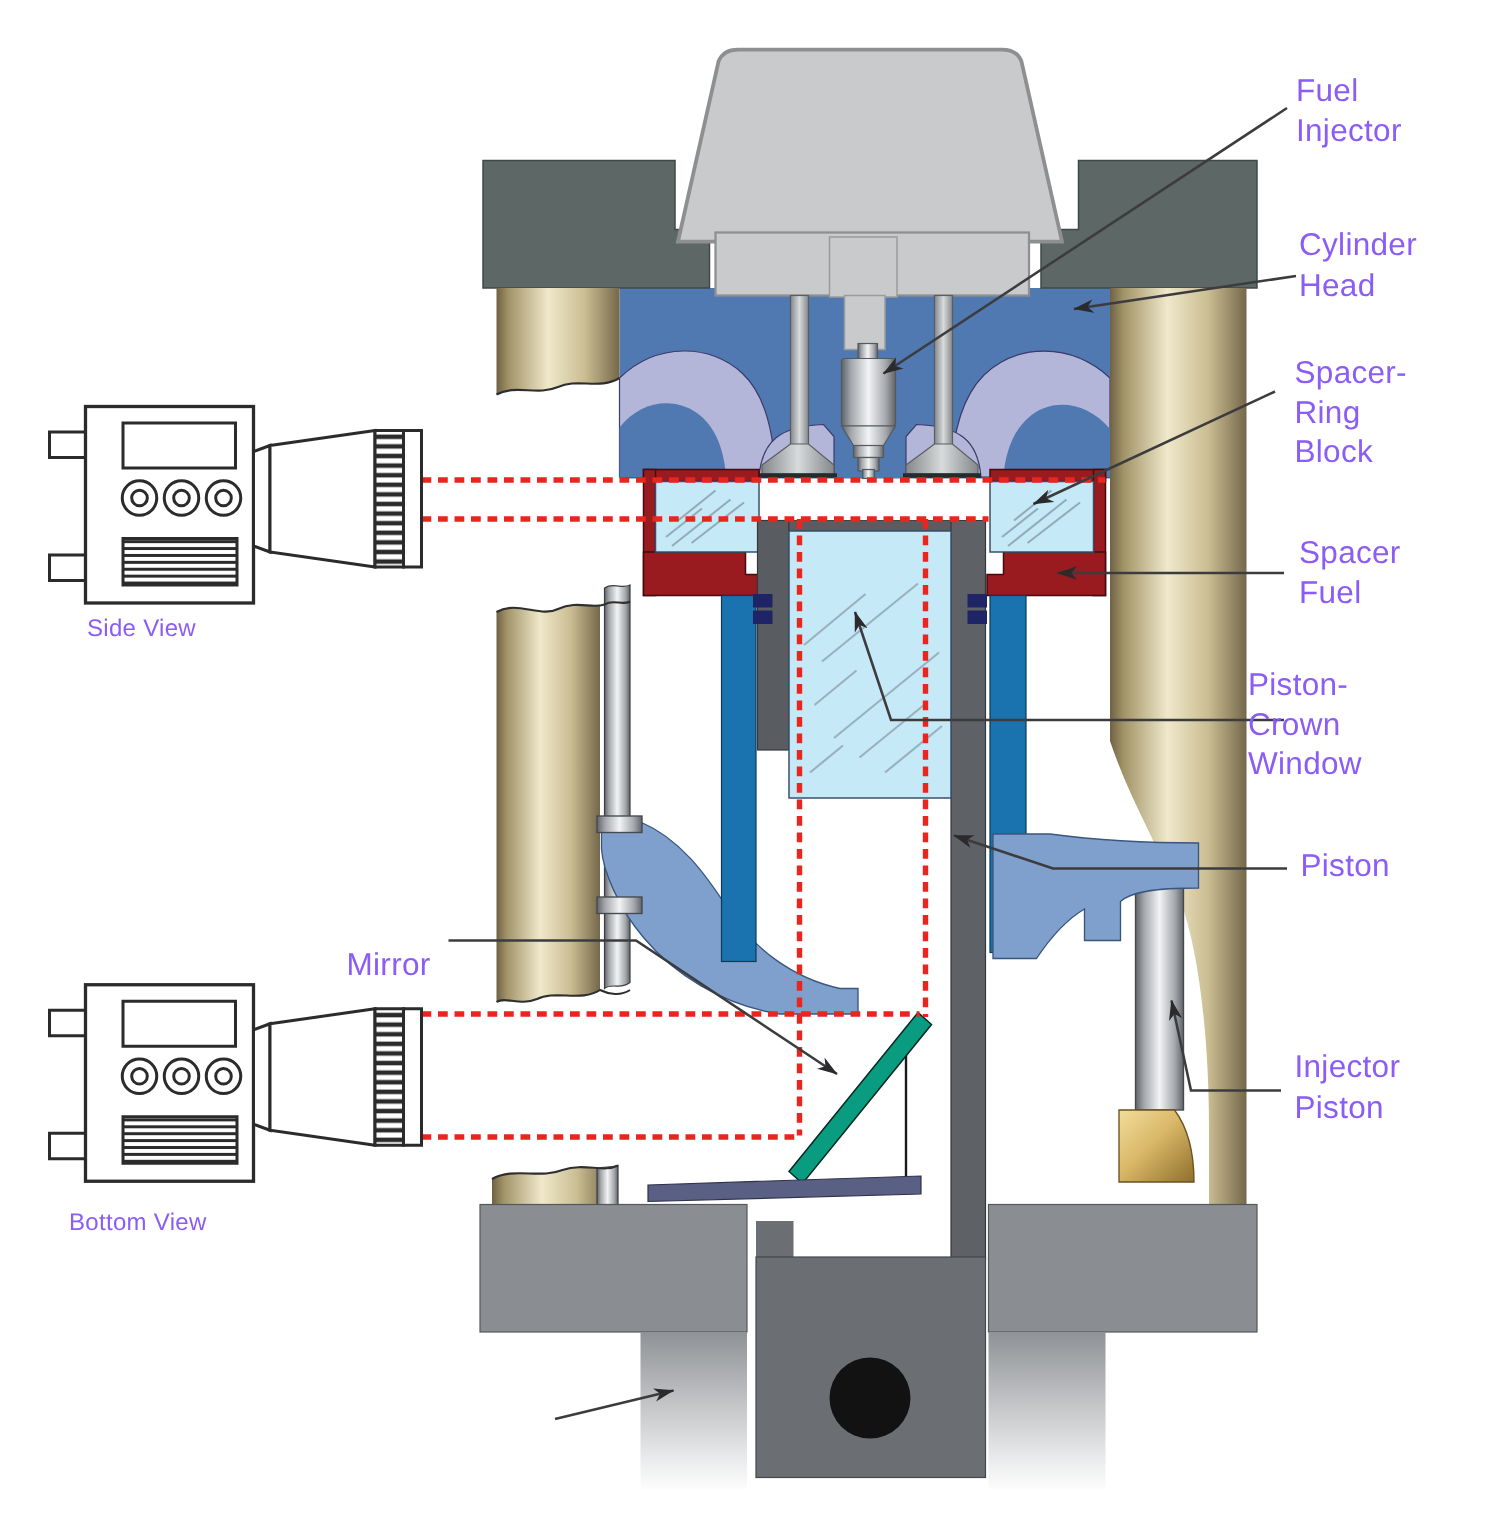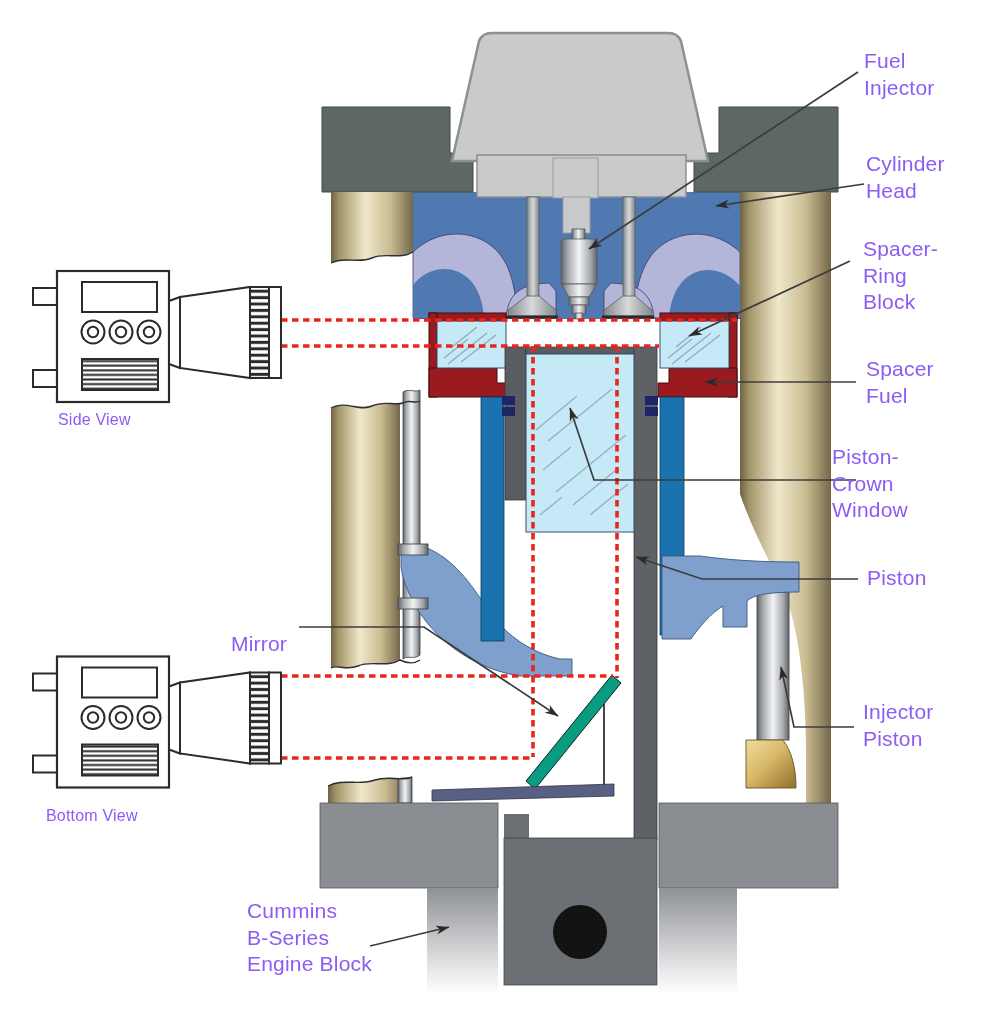--- a/index.html
+++ b/index.html
@@ -232,17 +232,14 @@
 Fuel</div>
 <div class="lbl" style="left:832px; top:444px;">Piston-
 Crown
 Window</div>
 <div class="lbl" style="left:867px; top:565px;">Piston</div>
 <div class="lbl" style="left:863px; top:699px;">Injector
 Piston</div>
 <div class="lbl" style="left:231px; top:612px;margin-top:19px;">Mirror</div>
 <div class="lbl big" style="left:58px;  top:410px;">Side View</div>
 <div class="lbl big" style="left:46px;  top:795px;margin-top:11px;">Bottom View</div>
-<div class="lbl" style="left:247px; top:898px;">Cummins
-B-Series
-Engine Block</div>
 
 </div>
 
 </body></html>

